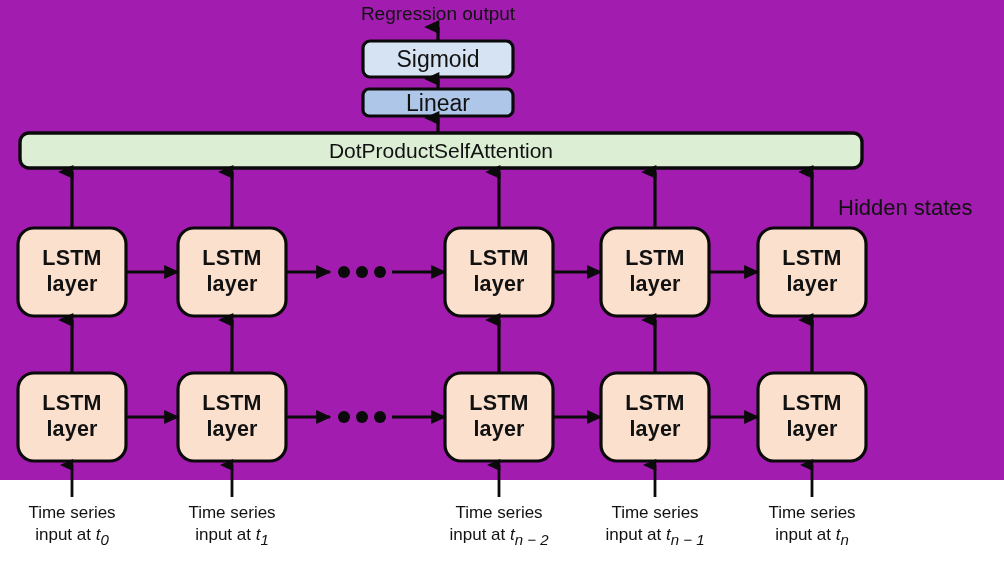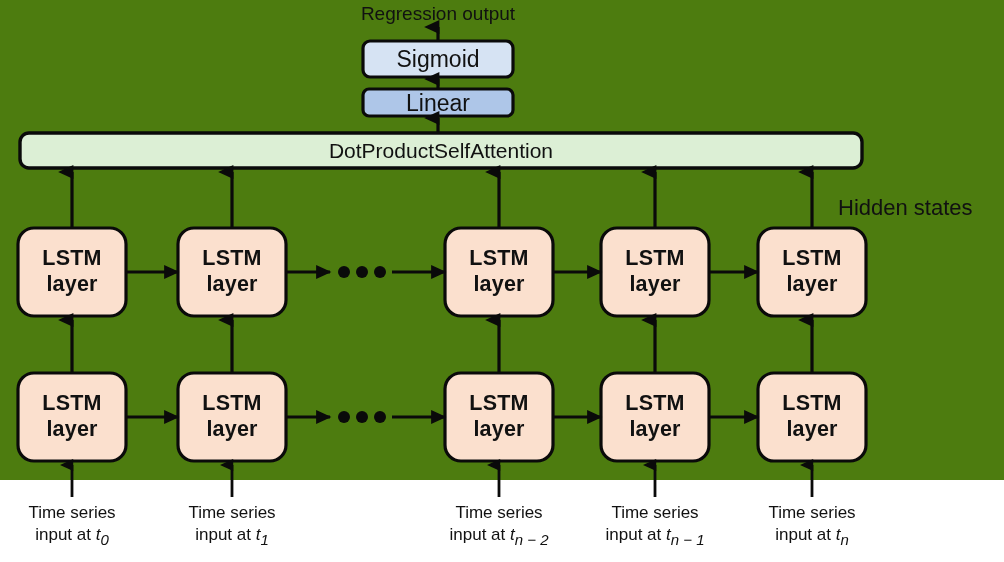--- a/index.html
+++ b/index.html
@@ -10,21 +10,21 @@
   body {
     width: 1004px;
     height: 562px;
     font-family: "Liberation Sans", sans-serif;
     overflow: hidden;
   }
   #diagram-root {
     position: relative;
     width: 1004px;
     height: 480px;
-    background: #4d7c0f;
+    background: #a21caf;
   }
   svg#diagram-svg {
     display: block;
     width: 1004px;
     height: 562px;
   }
   .box-outline {
     stroke: #0a0a0a;
     stroke-width: 3.2;
   }

